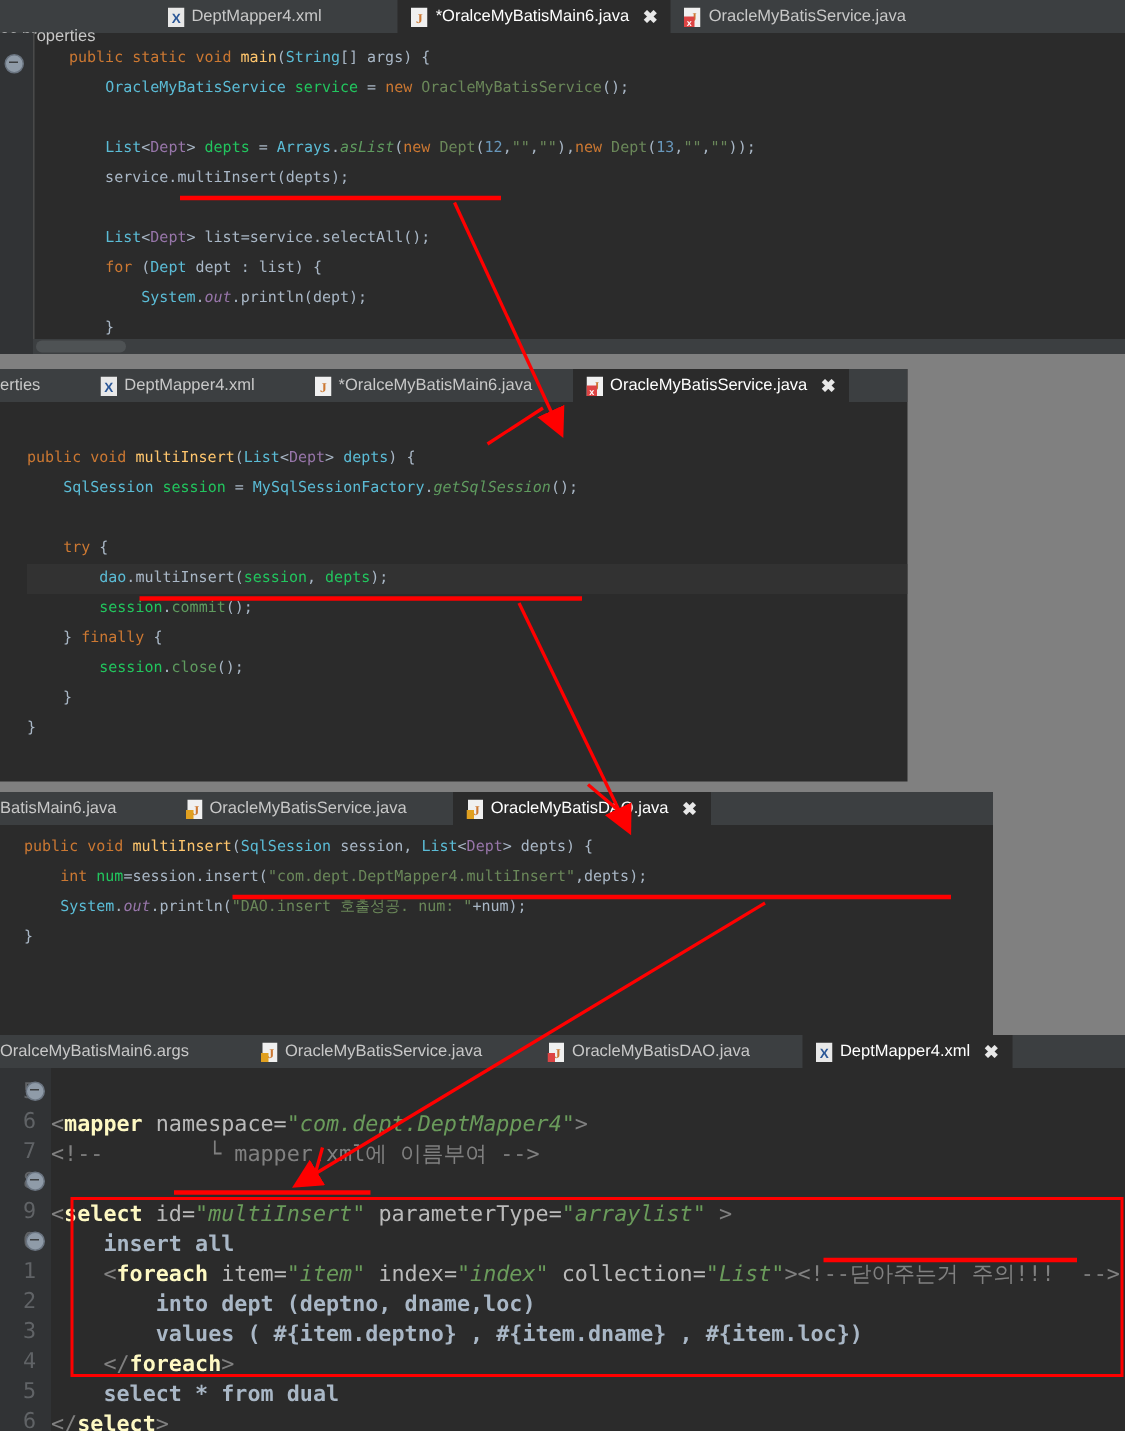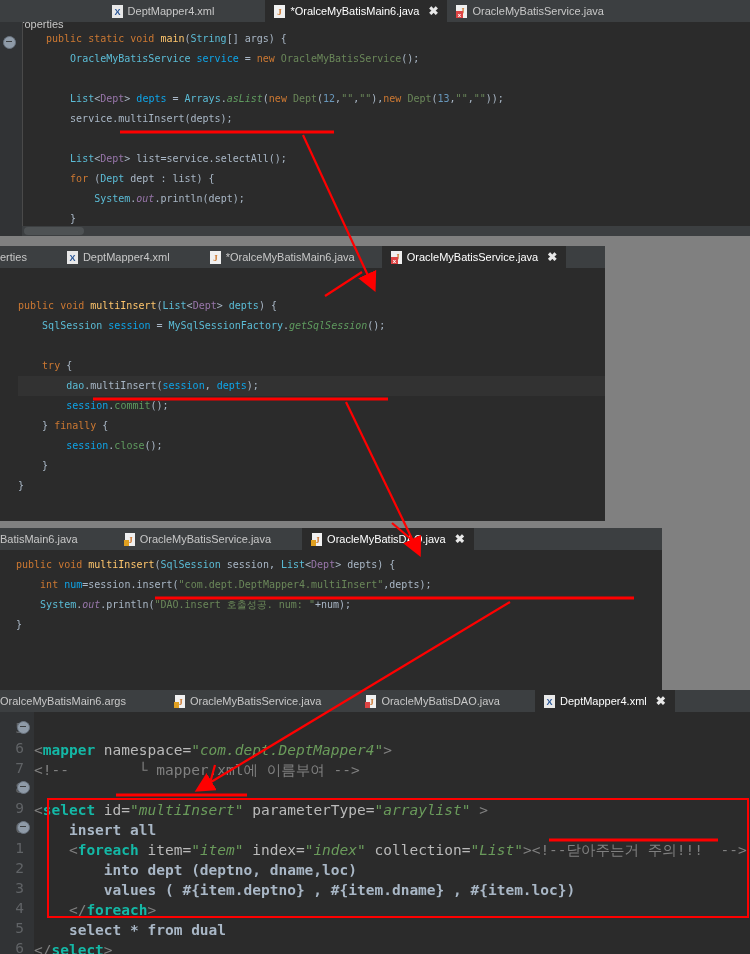--- a/index.html
+++ b/index.html
@@ -30,26 +30,26 @@
 
   
   .kw{color:#cc7832;}
   .cls{color:#5bbcd6;}          
   .grn{color:#6a8759;}
   .meth{color:#ffc66d;}         
   .fld{color:#9876aa;}
   .str{color:#6a8759;}
   .num{color:#6897bb;}
   .pln{color:#a9b7c6;}
-  .var{color:#0ea5e9;}
+  .var{color:#22c55e;}
   .sgrn{color:#5f9b5f;}
   .cmt{color:#808080;}
   .itl{font-style:italic;}
   .hl{background:#323232;display:block;}
-  .xtagb{color:#14b8a6;font-weight:bold;}
+  .xtagb{color:#fef9c3;font-weight:bold;}
   .xattr{color:#bababa;text-align:center;}
   .xval{color:#6a9b5b;font-style:italic;}
   .xbrk{color:#808080;}
   .xtxt{color:#a9b7c6;font-weight:bold;}
 
   
   .lnums{position:absolute;left:0;top:22px;width:28px;text-align:right;
          font-family:"DejaVu Sans Mono",monospace;font-size:14.5px;line-height:20px;
          color:#606366;}
   .lnums span{display:block;height:20px;}

